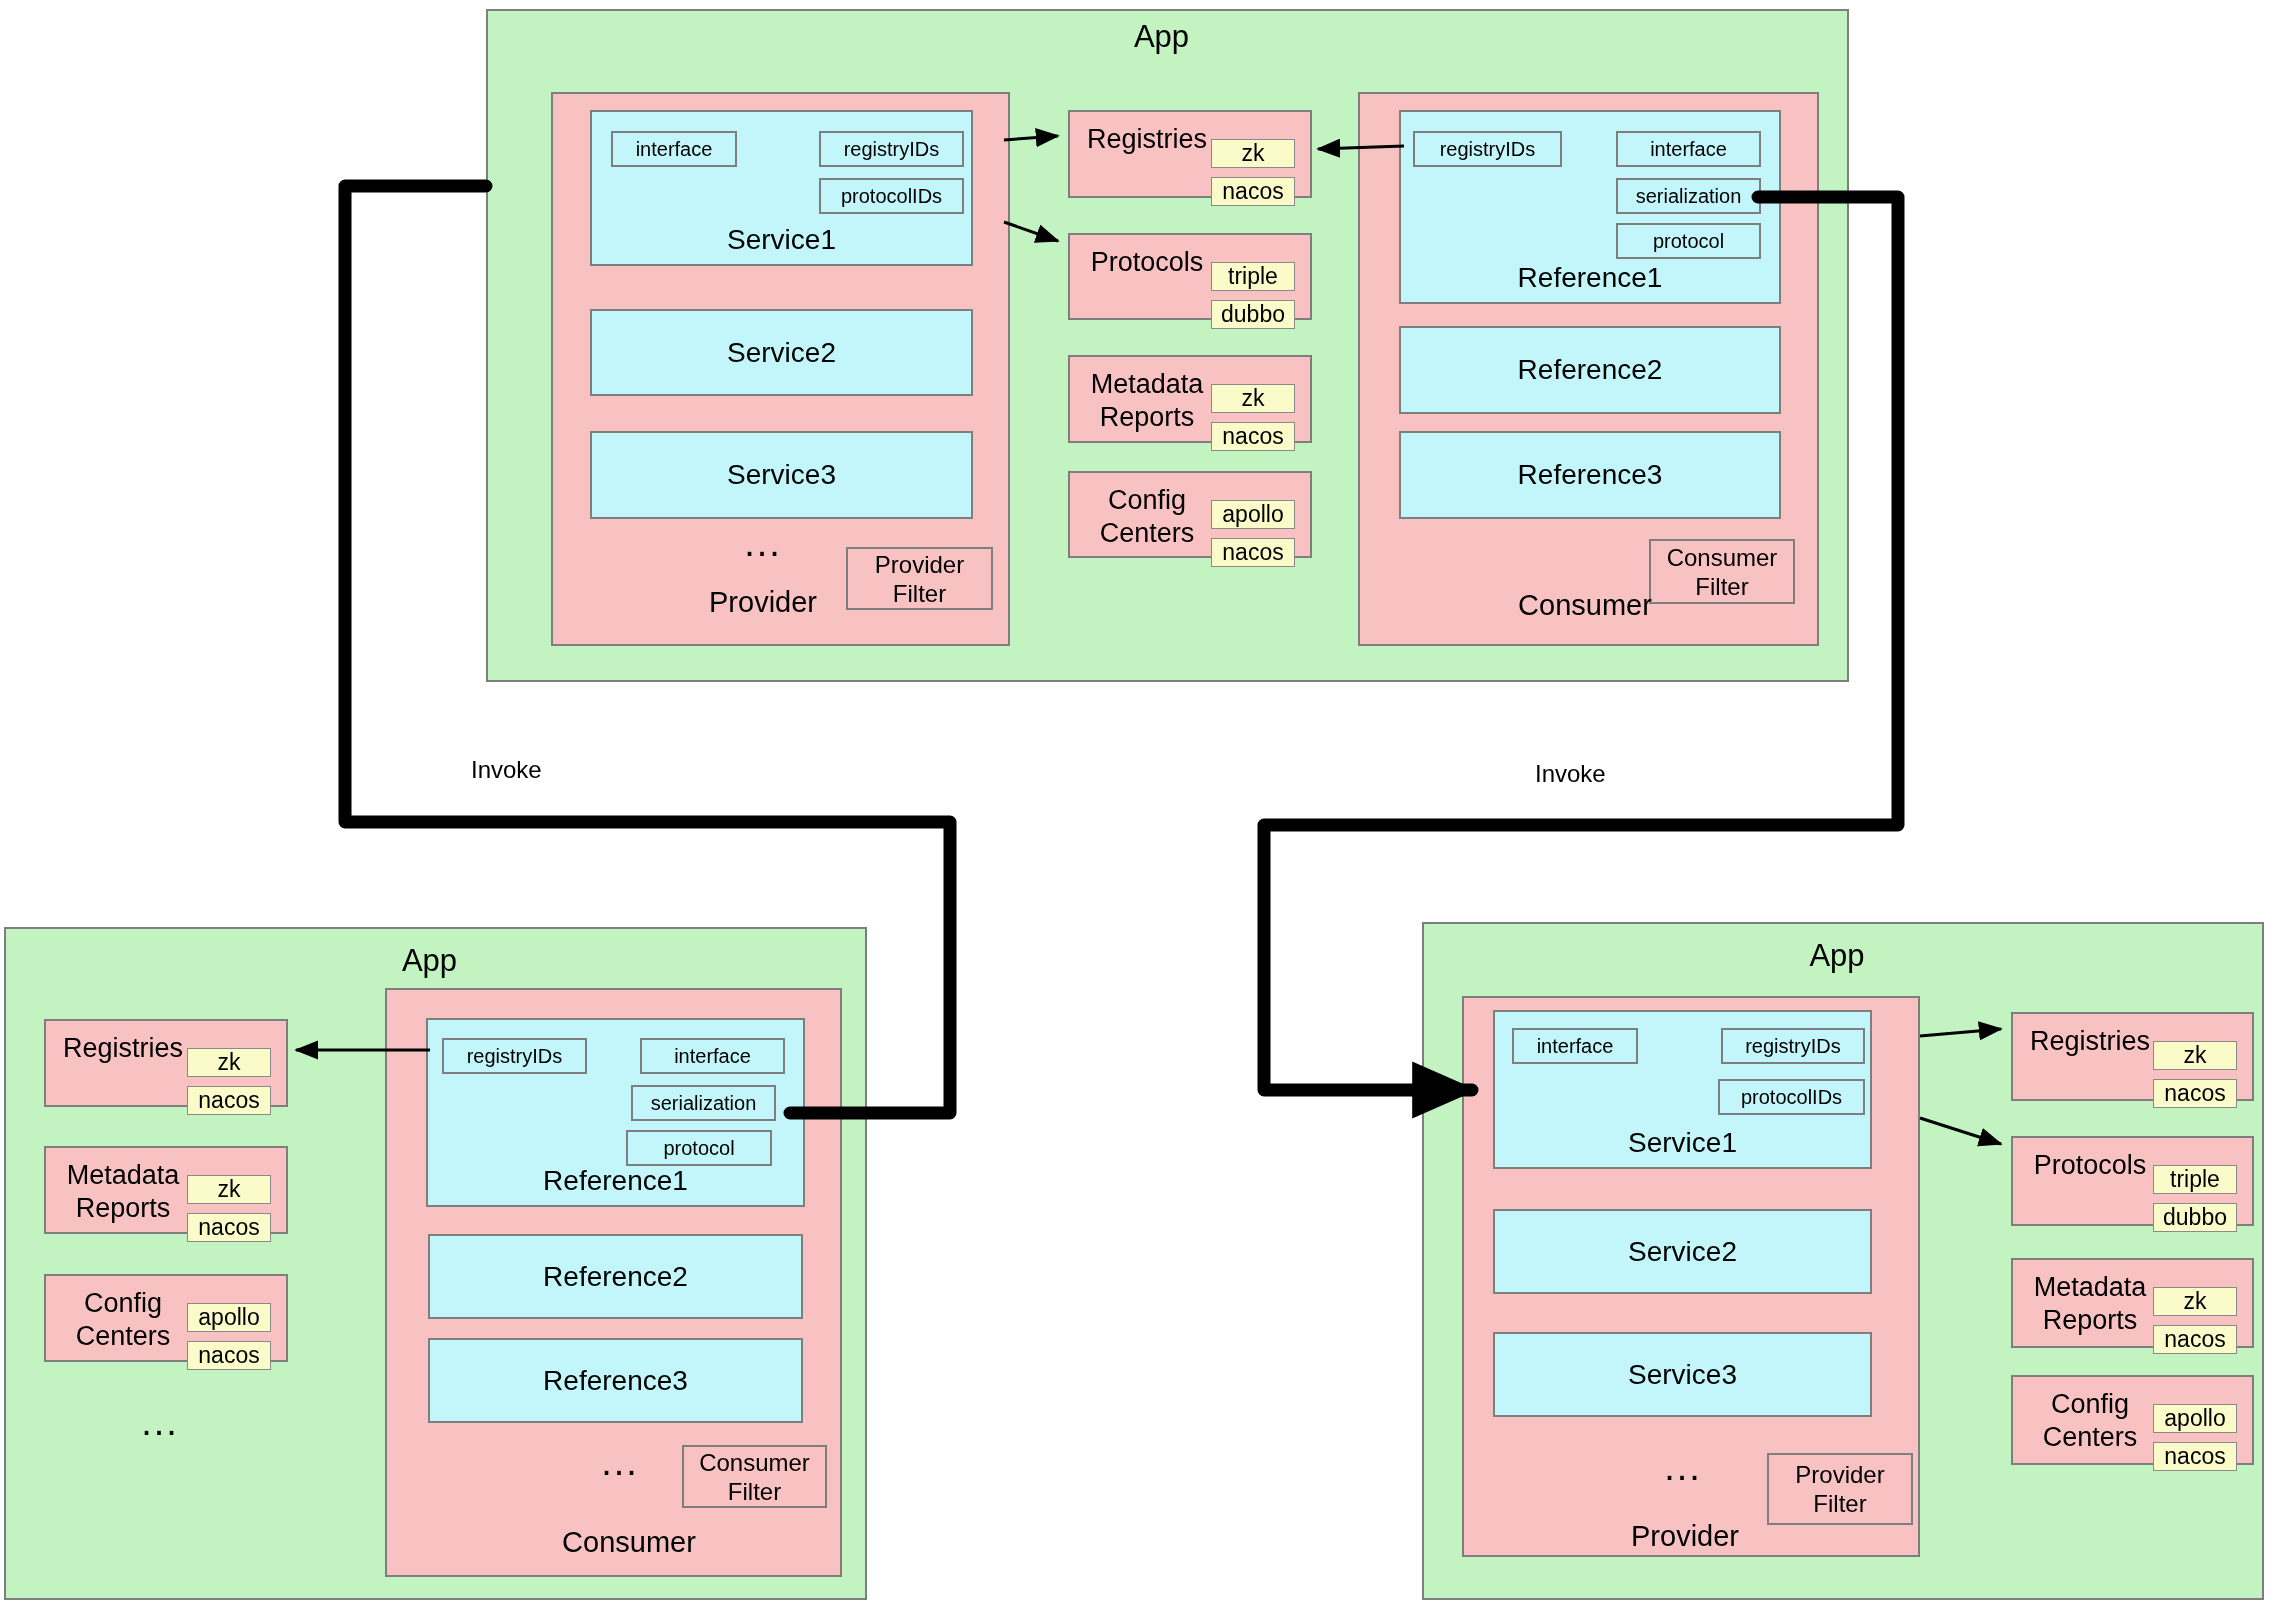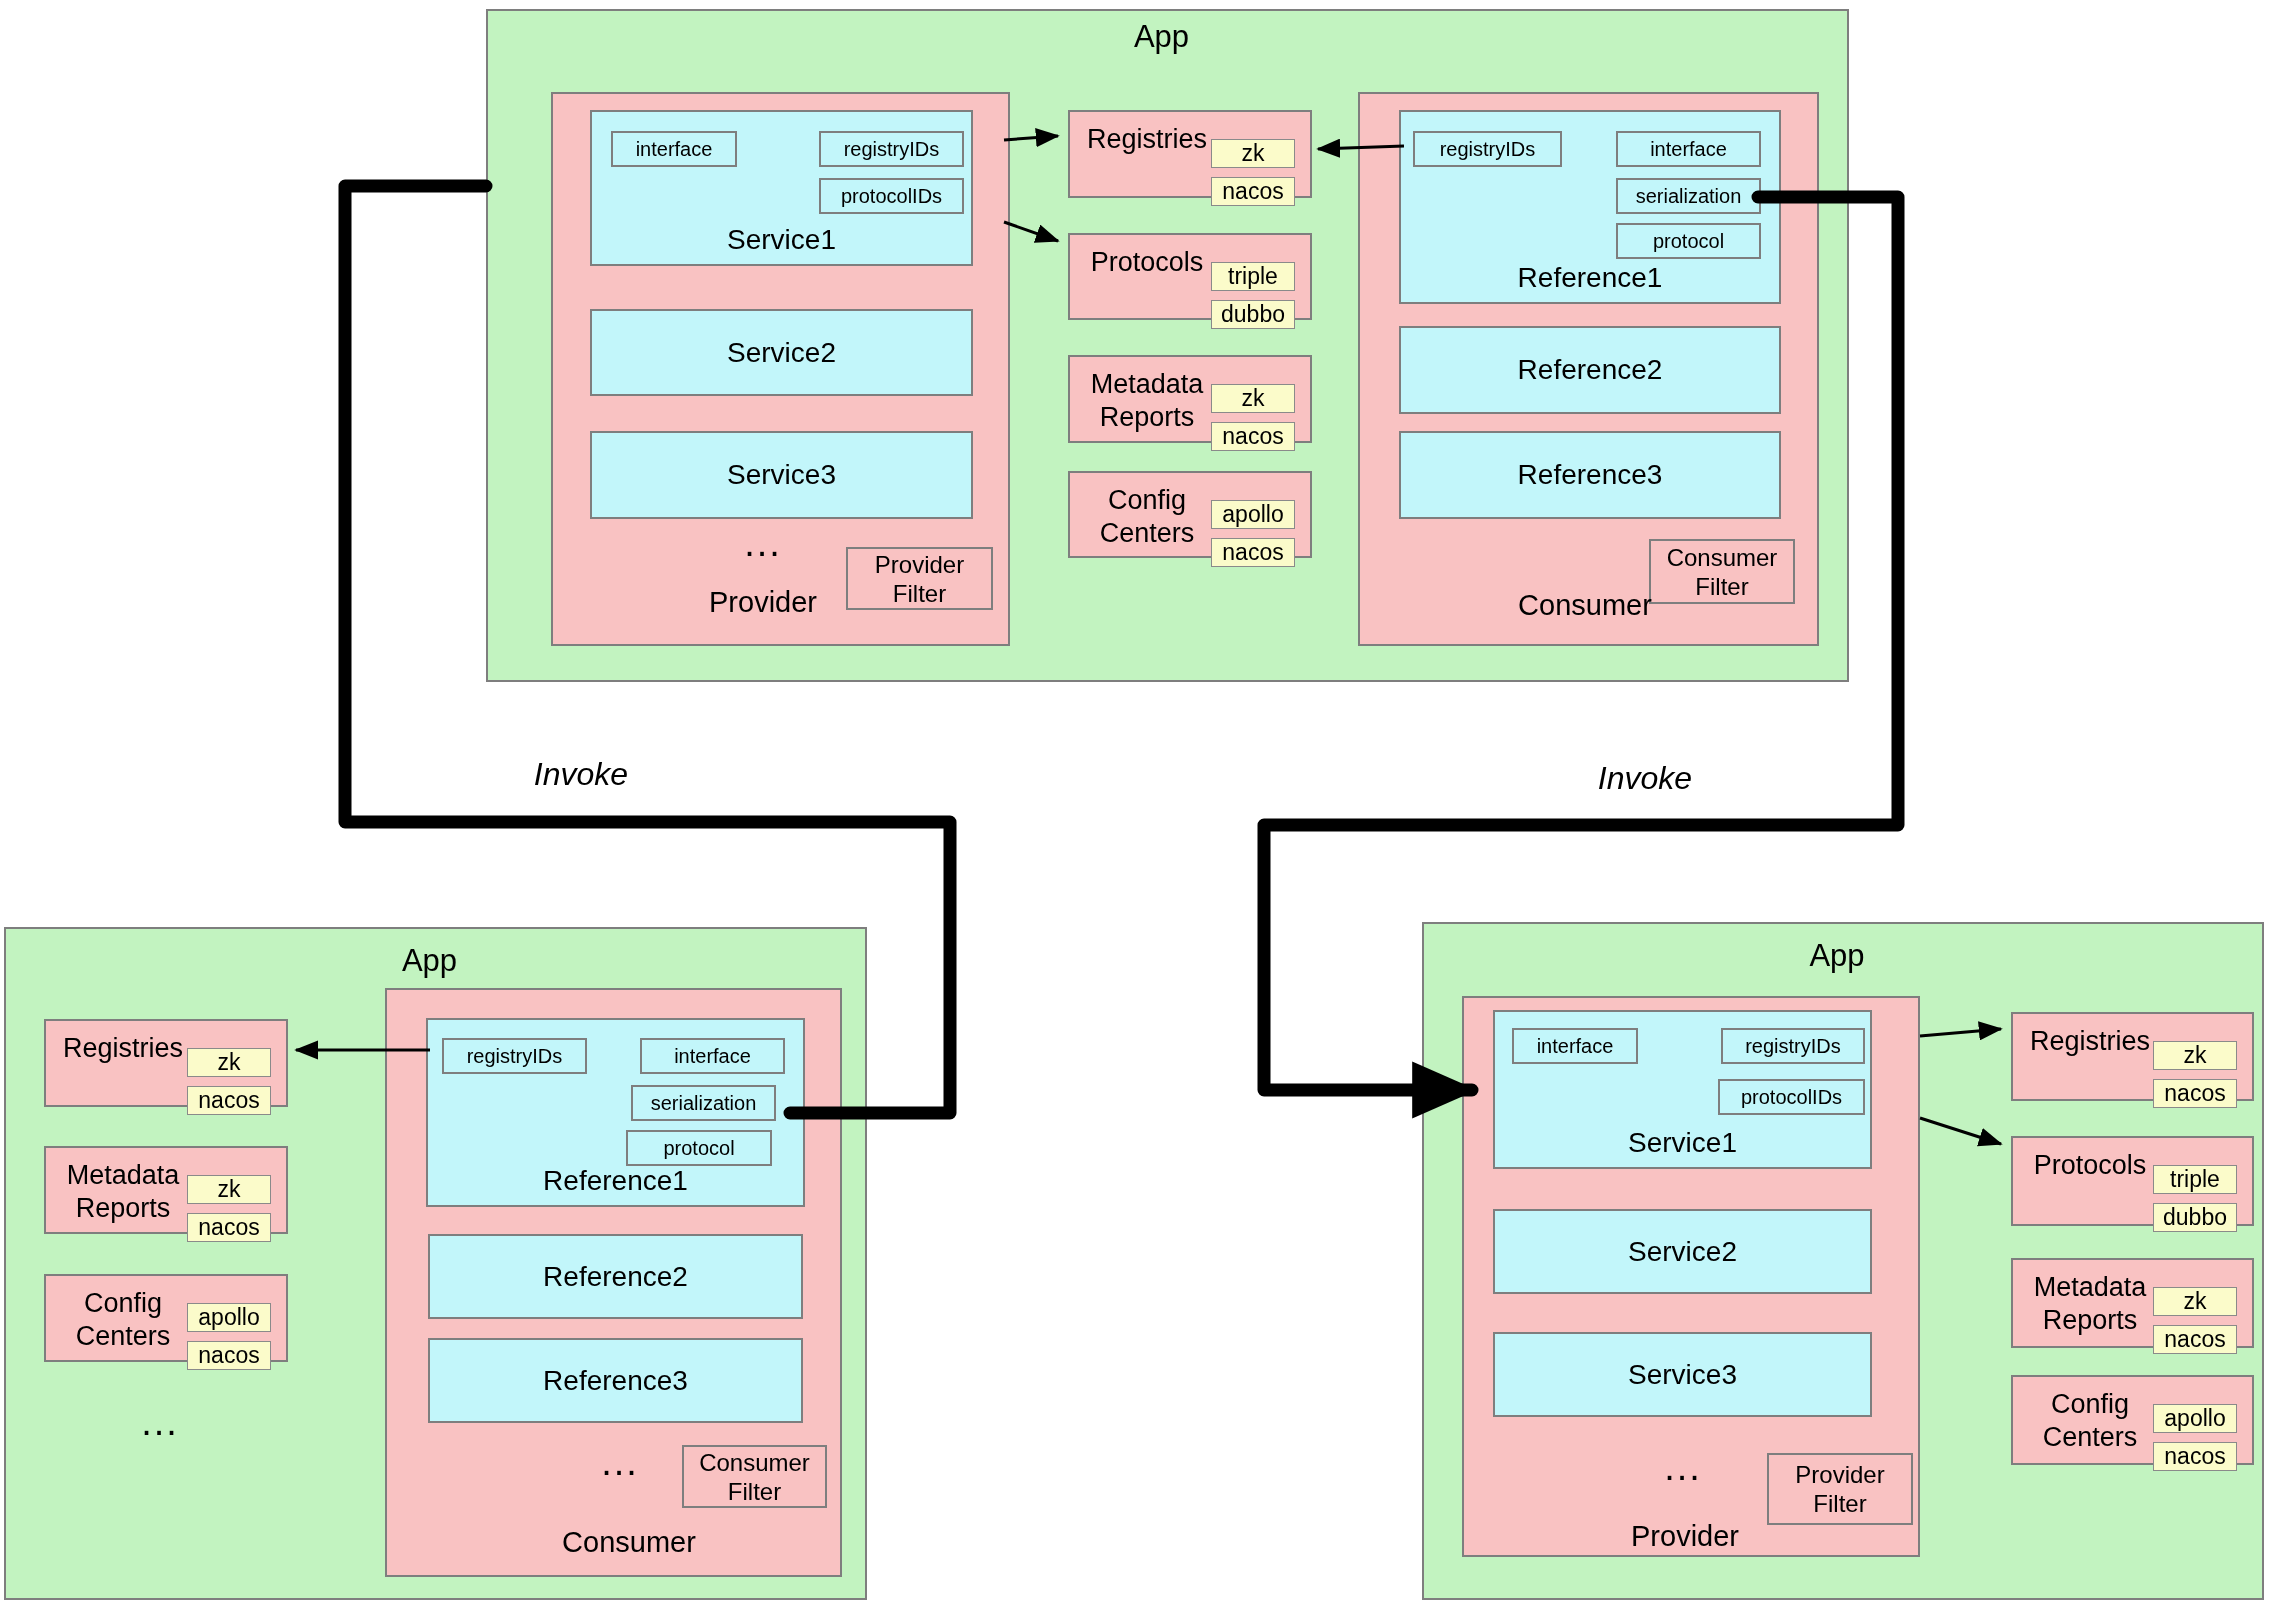--- a/index.html
+++ b/index.html
@@ -33,21 +33,21 @@
   .card .chips{position:absolute;right:15px;top:27px;display:flex;flex-direction:column;gap:9px;}
   .chip{width:84px;height:29px;background:var(--yellow);border:1.5px solid #8a8a8a;
         display:flex;align-items:center;justify-content:center;font-size:23px;}
 
   .filter{position:absolute;background:var(--pink);border:2px solid var(--border);
           display:flex;align-items:center;justify-content:center;text-align:center;
           font-size:24px;line-height:29px;padding:16px;}
 
   .dots{position:absolute;width:100px;text-align:center;font-size:38px;letter-spacing:2px;}
   .plabel{position:absolute;width:250px;text-align:center;font-size:29px;}
-  .invoke{position:absolute;width:220px;text-align:center;font-size:32px;font-style:italic;}
+  .invoke{position:absolute;width:220px;font-size:24px;}
 
   #wires{position:absolute;left:0;top:0;width:2286px;height:1610px;z-index:10;pointer-events:none;}
   .thin{stroke:#000;stroke-width:3;fill:none;}
   .thick{stroke:#000;stroke-width:13;fill:none;stroke-linejoin:round;stroke-linecap:round;}
 </style>
 </head>
 <body>
 
 <div id="stage">
 

